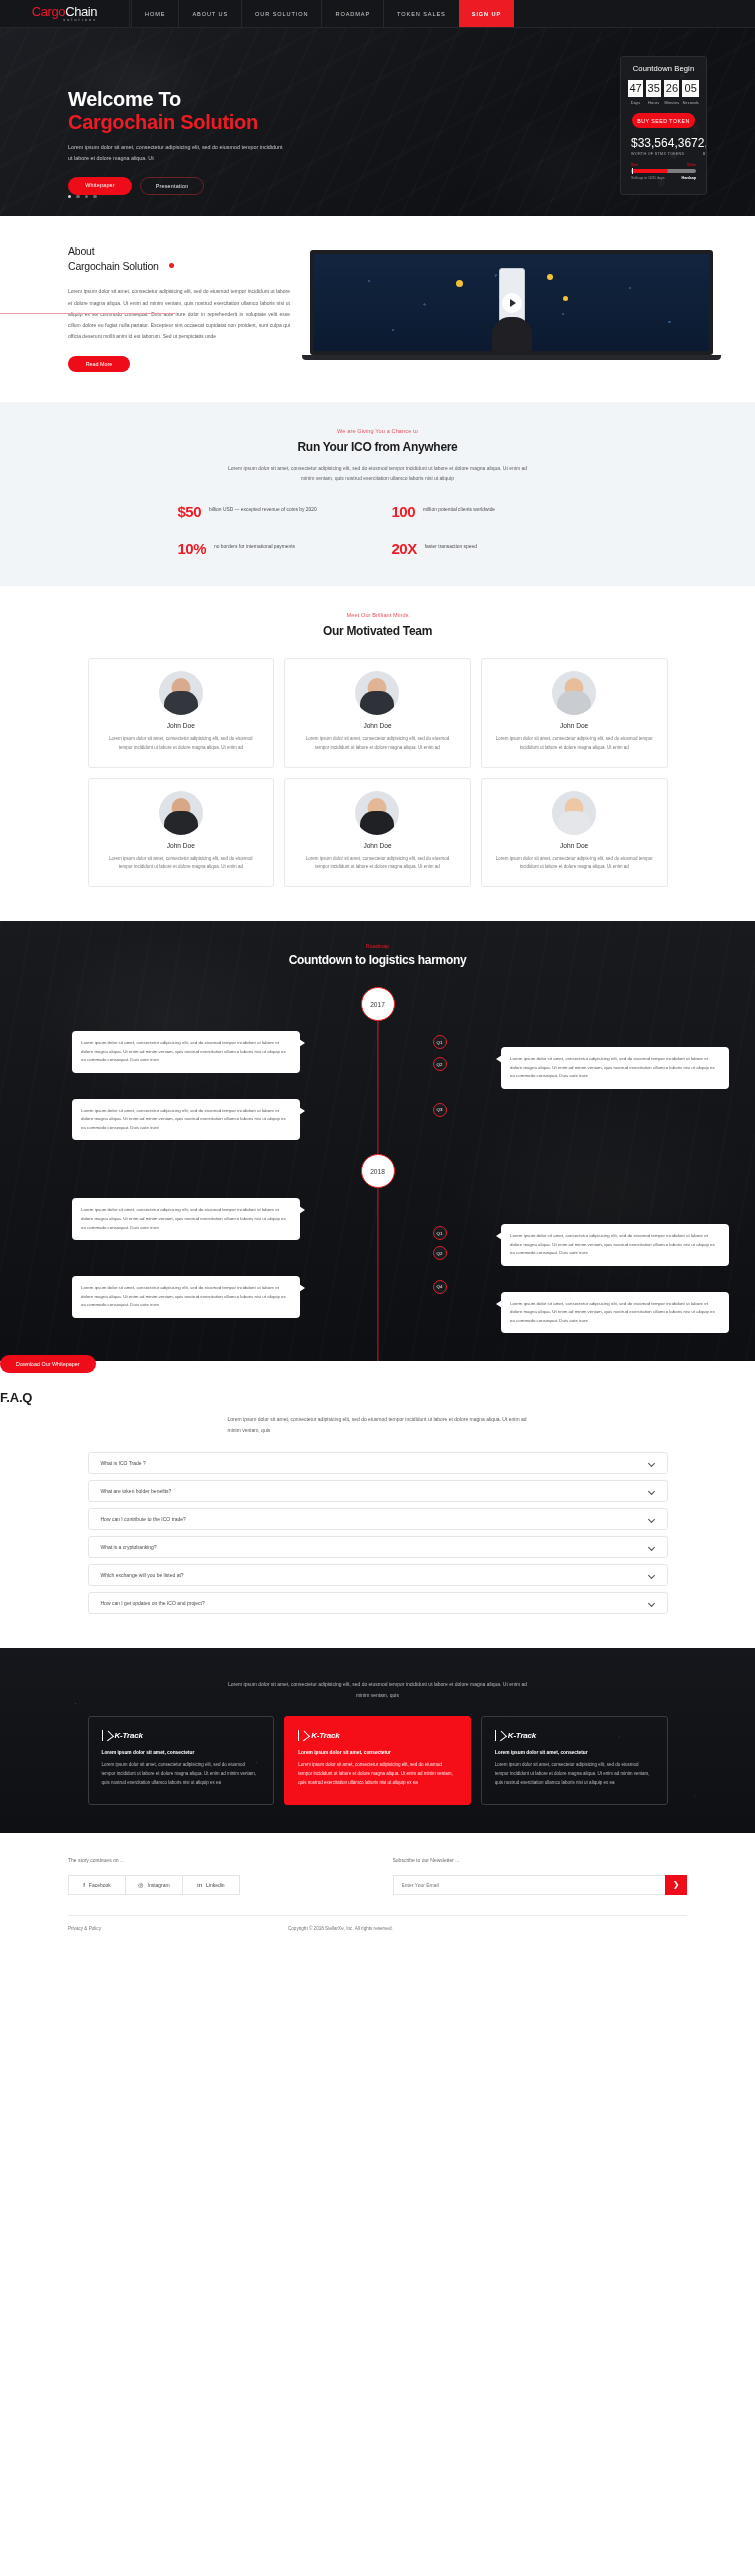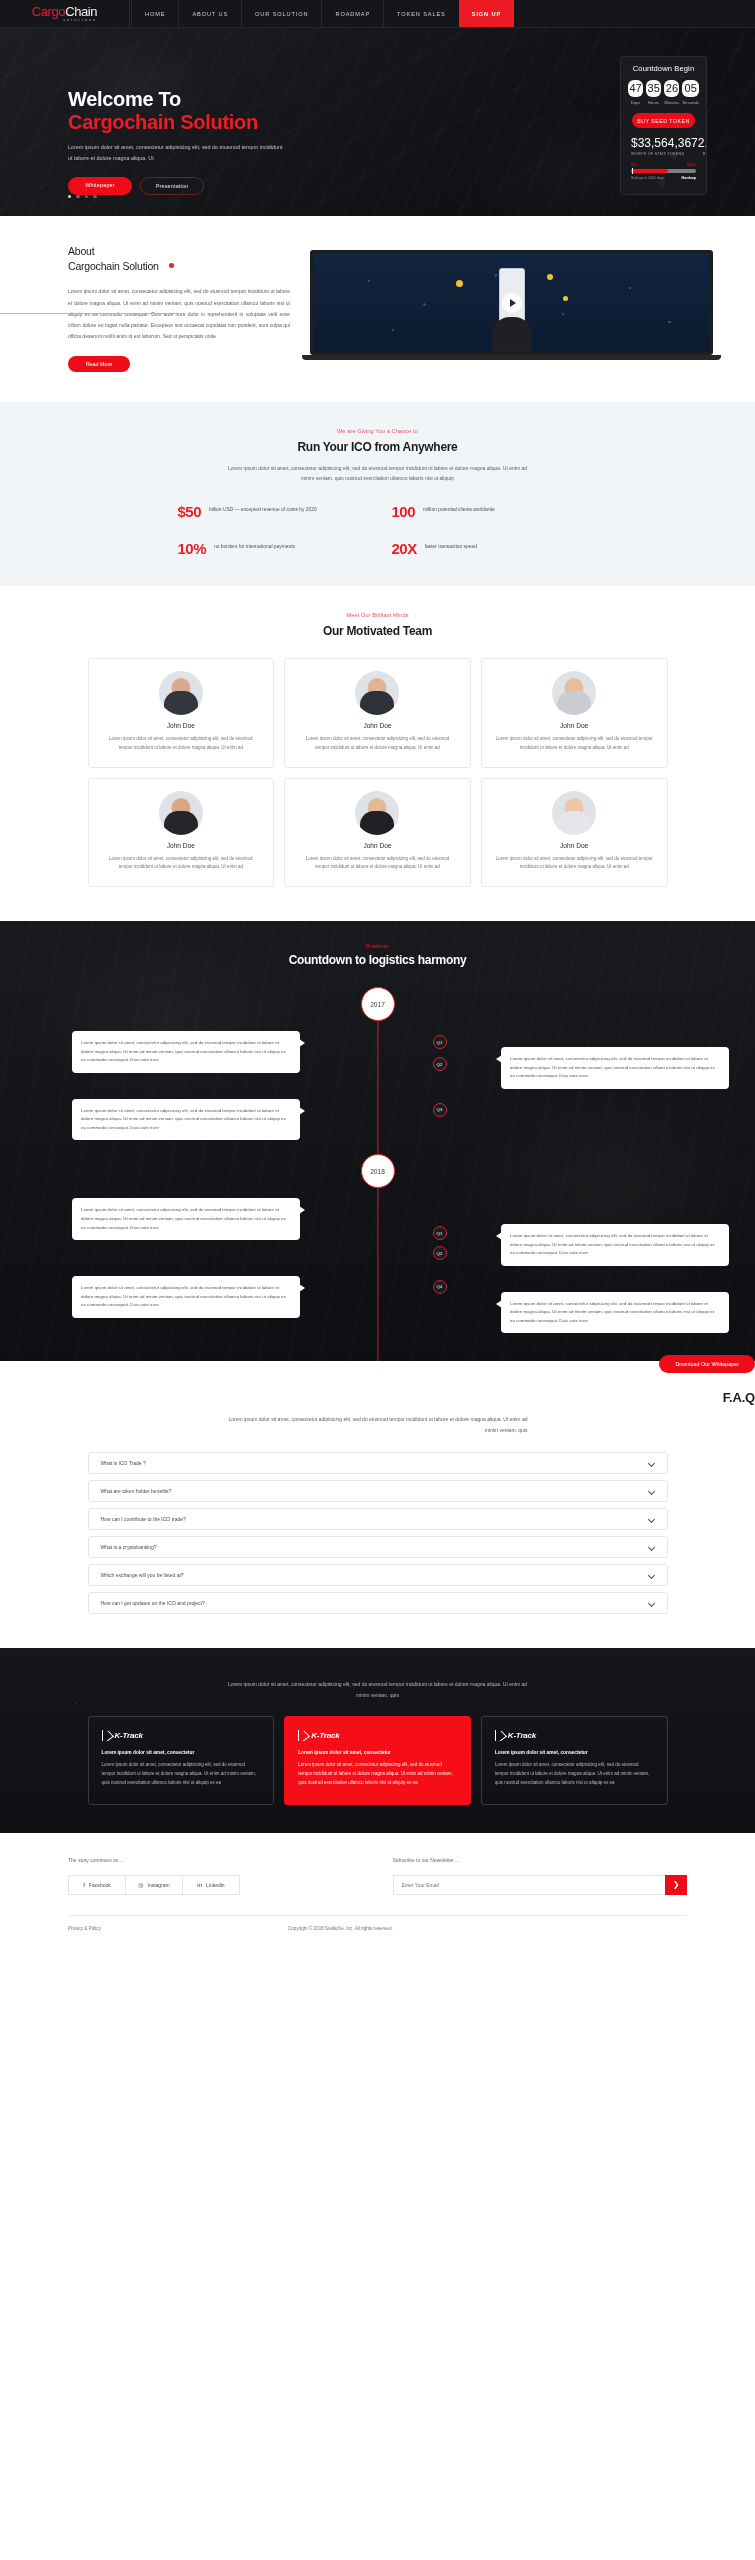--- a/index.html
+++ b/index.html
@@ -57,21 +57,21 @@
       radial-gradient(4px 4px at 72% 14%, #2a2b30 60%, transparent 62%),
       radial-gradient(6px 6px at 25% 62%, #232429 60%, transparent 62%),
       radial-gradient(5px 5px at 62% 72%, #272830 60%, transparent 62%),
       radial-gradient(5px 5px at 88% 52%, #232429 60%, transparent 62%),
       radial-gradient(6px 6px at 48% 92%, #26272c 60%, transparent 62%),
       linear-gradient(#1b1c20,#17181c);}
   .cd-in{position:relative;z-index:2;}
   .cd-title{text-align:center;color:#fff;font-size:7.6px;letter-spacing:.1px;margin-bottom:7px;}
   .cd-row{display:flex;justify-content:center;gap:3px;}
   .cd-cell{width:21px;}
-  .cd-num{background:#fafafa;border-radius:6px;color:#1a1a1a;font-size:11px;
+  .cd-num{background:#fafafa;border-radius:0;color:#1a1a1a;font-size:11px;
           text-align:center;padding:2px 0 3px;line-height:1.1;}
   .cd-lab{text-align:center;font-size:3.9px;color:#b6b6b8;margin-top:3px;letter-spacing:.2px;}
   .cd-buy{margin:8px 4px 0;background:#ee0c18;color:#fff;border-radius:12px;
           font-size:5.2px;text-align:center;padding:4.5px 0;letter-spacing:.5px;cursor:pointer;}
   .cd-stats{display:flex;justify-content:space-between;margin-top:9px;padding:0 3px;}
   .st-big{color:#fff;font-size:12px;line-height:1.1;}
   .st-sm{color:#a9a9ac;font-size:3.7px;letter-spacing:.3px;margin-top:2px;}
   .st-r{text-align:right;}
   .bar-caps{display:flex;justify-content:space-between;padding:0 3px;margin-top:7px;}
   .bar-cap{color:#ee0c18;font-size:3.6px;}
@@ -179,21 +179,21 @@
   .bubble.R{margin-left:auto;margin-right:26px;}
   .bubble.L::after{content:"";position:absolute;right:-5px;top:8px;border-left:6px solid #fff;
      border-top:4px solid transparent;border-bottom:4px solid transparent;}
   .bubble.R::after{content:"";position:absolute;left:-5px;top:8px;border-right:6px solid #fff;
      border-top:4px solid transparent;border-bottom:4px solid transparent;}
   .qb{position:absolute;left:50%;transform:translateX(-50%);width:14px;height:14px;
       border-radius:50%;background:#1b1c20;border:1.2px solid #e0202b;color:#fff;
       font-size:4.4px;display:flex;align-items:center;justify-content:center;z-index:4;}
 
   
-  .faq{background:#fff;padding:0 0 28px;text-align:right;position:relative;}
+  .faq{background:#fff;padding:0 0 28px;text-align:left;position:relative;}
   .wp-btn{display:inline-block;position:relative;top:-9px;background:#ee0c18;color:#fff;
           font-size:5.4px;border-radius:14px;padding:6px 16px;cursor:pointer;}
   .faq-h{font-size:13px;font-weight:700;color:#1c1c1c;margin-top:8px;letter-spacing:-.2px;}
   .faq-list{width:580px;margin:16px auto 0;}
   .faq-item{border:1px solid #e6e6e7;border-radius:3px;padding:7px 12px;display:flex;
             align-items:center;justify-content:space-between;margin-bottom:6px;cursor:pointer;
             background:#fff;}
   .faq-q{font-size:5px;color:#4a4a4c;}
   .chev{width:6px;height:6px;position:relative;}
   .chev::before{content:"";position:absolute;left:0;top:1px;width:4px;height:4px;

